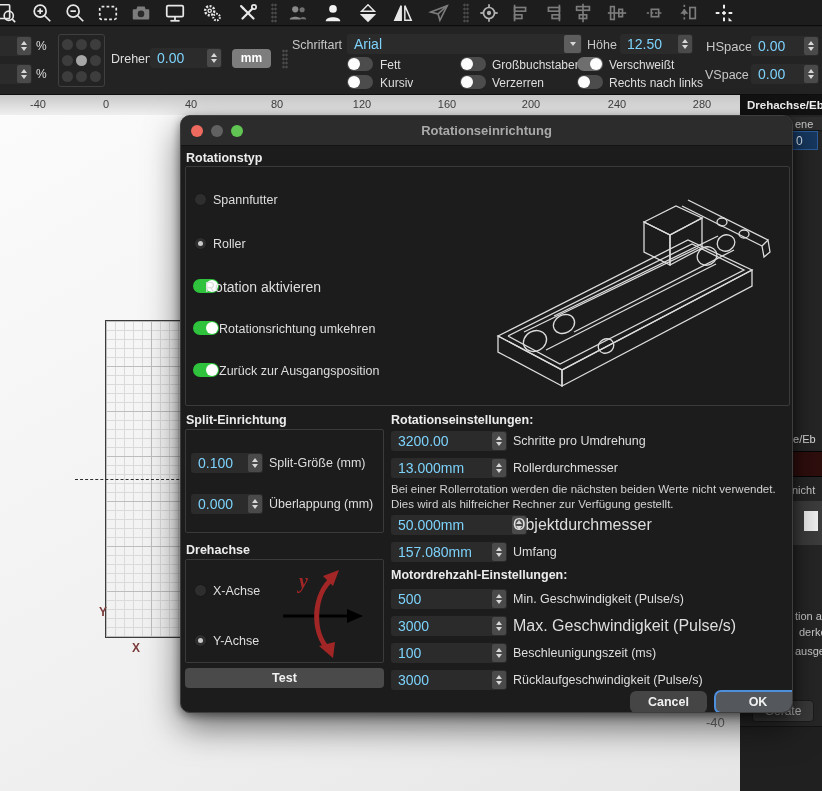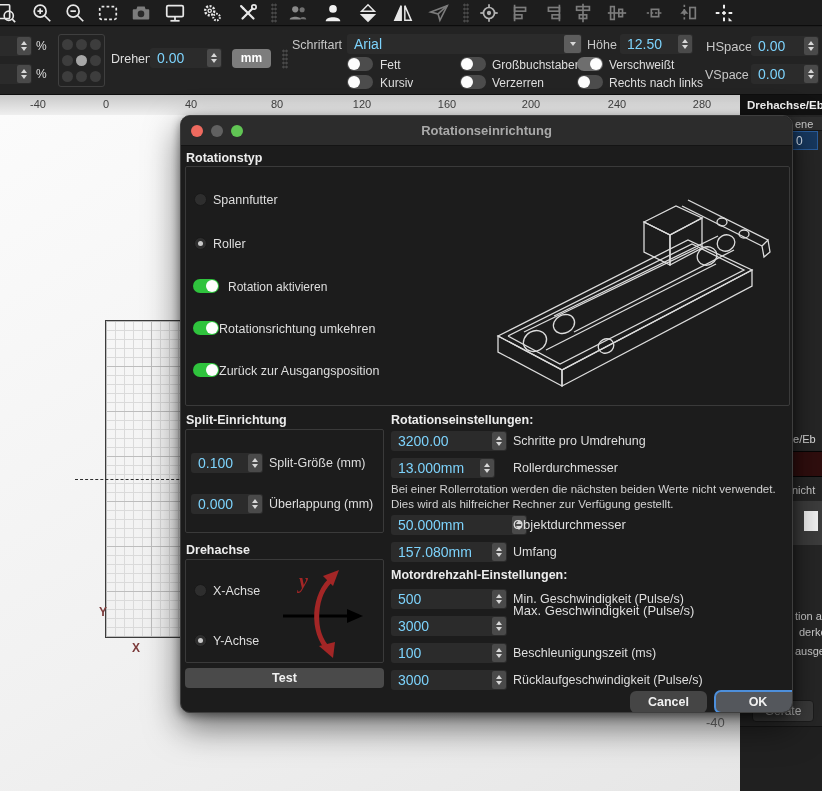--- a/index.html
+++ b/index.html
@@ -370,21 +370,21 @@
 
     <div class="sec" style="left:5px;top:35px">Rotationstyp</div>
     <div class="gb" style="left:4px;top:50px;width:605px;height:240px"></div>
 
     <span class="radio" style="left:13px;top:77px"></span>
     <div class="lb" style="left:32px;top:77px;font-size:12.5px">Spannfutter</div>
     <span class="radio sel" style="left:13px;top:121px"></span>
     <div class="lb" style="left:32px;top:121px;font-size:12.5px">Roller</div>
 
     <span class="tgl on-green" style="left:12px;top:163px"></span>
-    <div class="lb" style="left:47px;top:164px;font-size:12px">Rotation aktivieren</div>
+    <div class="lb" style="left:24px;top:164px;font-size:14px">Rotation aktivieren</div>
     <span class="tgl on-green" style="left:12px;top:205px"></span>
     <div class="lb" style="left:38px;top:206px;font-size:12.5px">Rotationsrichtung umkehren</div>
     <span class="tgl on-green" style="left:12px;top:247px"></span>
     <div class="lb" style="left:38px;top:248px;font-size:12.5px">Zurück zur Ausgangsposition</div>
 
     <svg class="abs" style="left:305px;top:62px" width="300" height="220" viewBox="0 0 300 220" fill="none" stroke="#dcdcdc" stroke-width="1.3">
 
       <polygon points="12,158 202,62 266,92 76,192"></polygon>
       <polygon points="12,158 12,174 76,208 76,192"></polygon>
       <polygon points="76,192 76,208 266,108 266,92"></polygon>
@@ -446,54 +446,54 @@
     <div class="dbtn" style="left:4px;top:552px;width:199px;height:20px;line-height:20px">Test</div>
 
     <div class="sec" style="left:210px;top:297px">Rotationseinstellungen:</div>
 
     <div class="fld" style="left:210px;top:315px;width:116px"><span>3200.00</span><span class="sp">
           <i class="tu"></i>
           <i class="td"></i>
         </span></div>
     <div class="lb" style="left:332px;top:318px;font-size:12.5px">Schritte pro Umdrehung</div>
 
-    <div class="fld" style="left:210px;top:342px;width:104px"><span>13.000mm</span><span class="sp">
+    <div class="fld" style="left:210px;top:342px;width:116px"><span>13.000mm</span><span class="sp">
           <i class="tu"></i>
           <i class="td"></i>
         </span></div>
     <div class="lb" style="left:332px;top:345px;font-size:12.5px">Rollerdurchmesser</div>
 
     <div class="note" style="left:210px;top:381px">Dies wird als hilfreicher Rechner zur Verfügung gestellt.</div>
     <div class="note" style="left:210px;top:366px">Bei einer Rollerrotation werden die nächsten beiden Werte nicht verwendet.</div>
 
     <div class="fld" style="left:210px;top:399px;width:136px"><span>50.000mm</span><span class="sp">
           <i class="tu"></i>
           <i class="td"></i>
         </span></div>
-    <div class="lb" style="left:332px;top:402px;font-size:13px">Objektdurchmesser</div>
+    <div class="lb" style="left:332px;top:402px;font-size:16px">Objektdurchmesser</div>
 
     <div class="fld" style="left:210px;top:426px;width:116px"><span>157.080mm</span><span class="sp">
           <i class="tu"></i>
           <i class="td"></i>
         </span></div>
     <div class="lb" style="left:332px;top:429px;font-size:12.5px">Umfang</div>
 
     <div class="sec" style="left:210px;top:452px">Motordrehzahl-Einstellungen:</div>
 
     <div class="fld" style="left:210px;top:473px;width:116px"><span>500</span><span class="sp">
           <i class="tu"></i>
           <i class="td"></i>
         </span></div>
     <div class="lb" style="left:332px;top:476px;font-size:12.5px">Min. Geschwindigkeit (Pulse/s)</div>
 
     <div class="fld" style="left:210px;top:500px;width:116px"><span>3000</span><span class="sp">
           <i class="tu"></i>
           <i class="td"></i>
         </span></div>
-    <div class="lb" style="left:332px;top:488px;font-size:13px">Max. Geschwindigkeit (Pulse/s)</div>
+    <div class="lb" style="left:332px;top:503px;font-size:16px">Max. Geschwindigkeit (Pulse/s)</div>
 
     <div class="fld" style="left:210px;top:527px;width:116px"><span>100</span><span class="sp">
           <i class="tu"></i>
           <i class="td"></i>
         </span></div>
     <div class="lb" style="left:332px;top:530px;font-size:12.5px">Beschleunigungszeit (ms)</div>
 
     <div class="fld" style="left:210px;top:554px;width:116px"><span>3000</span><span class="sp">
           <i class="tu"></i>
           <i class="td"></i>

